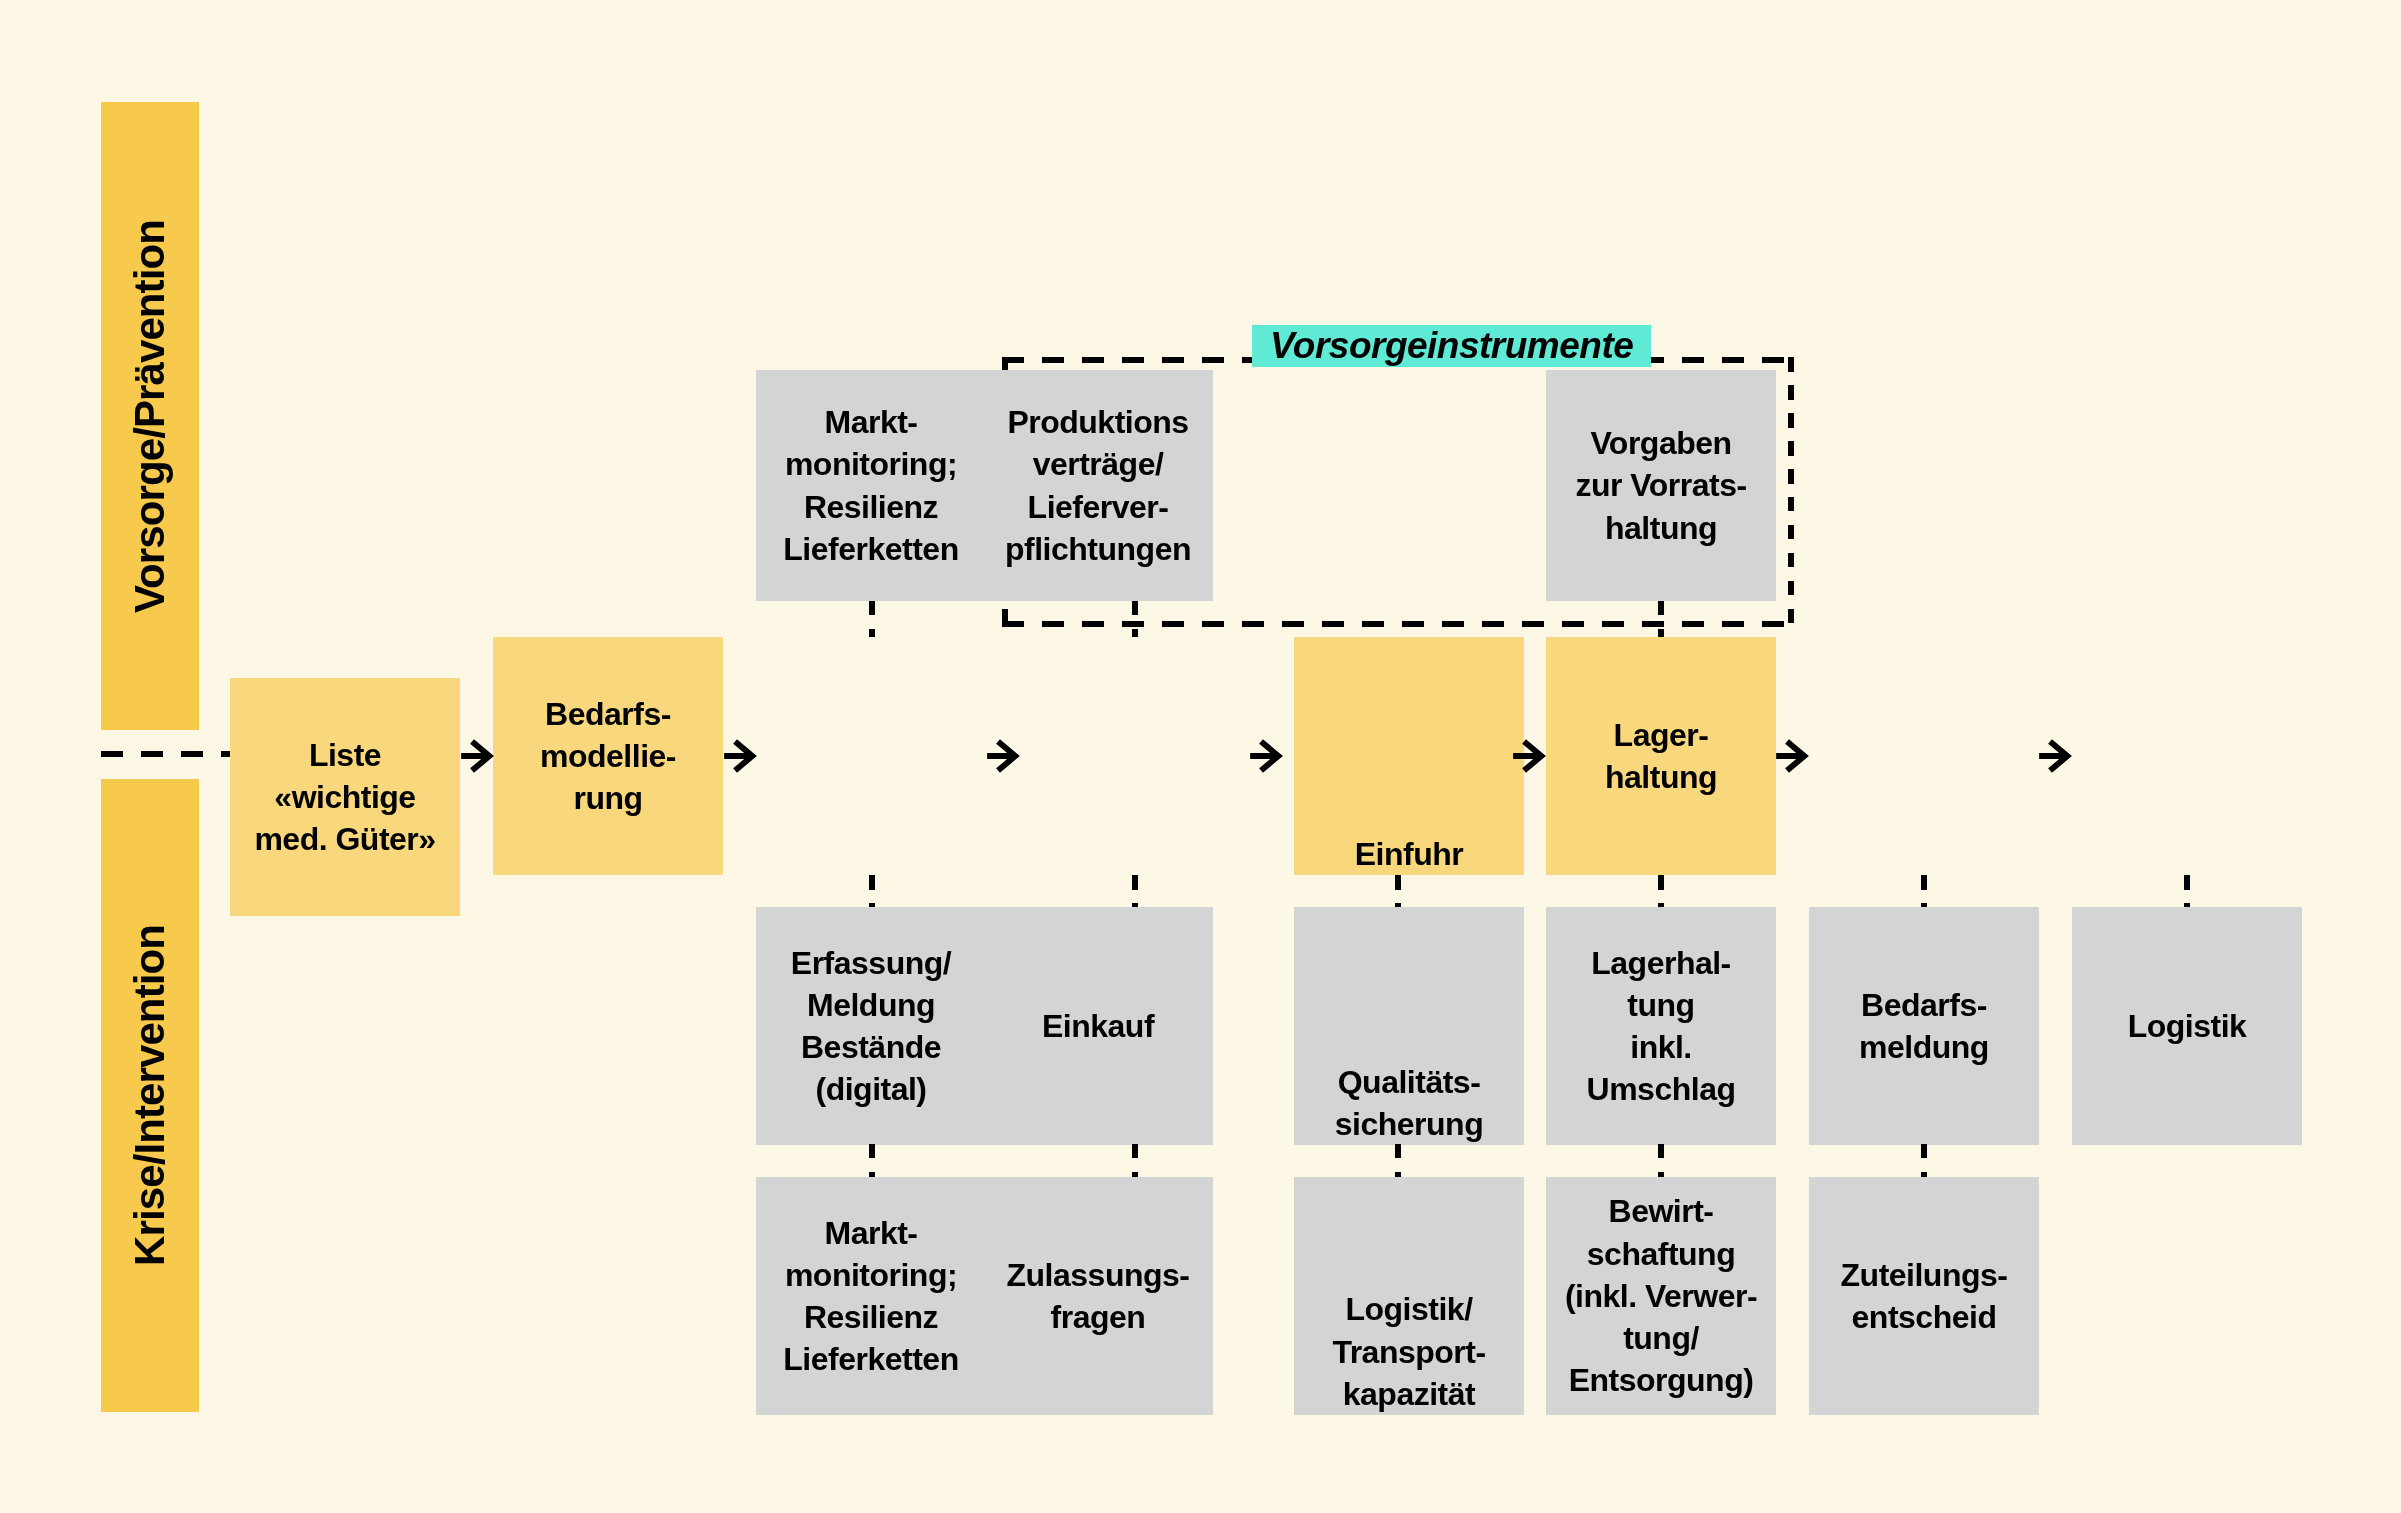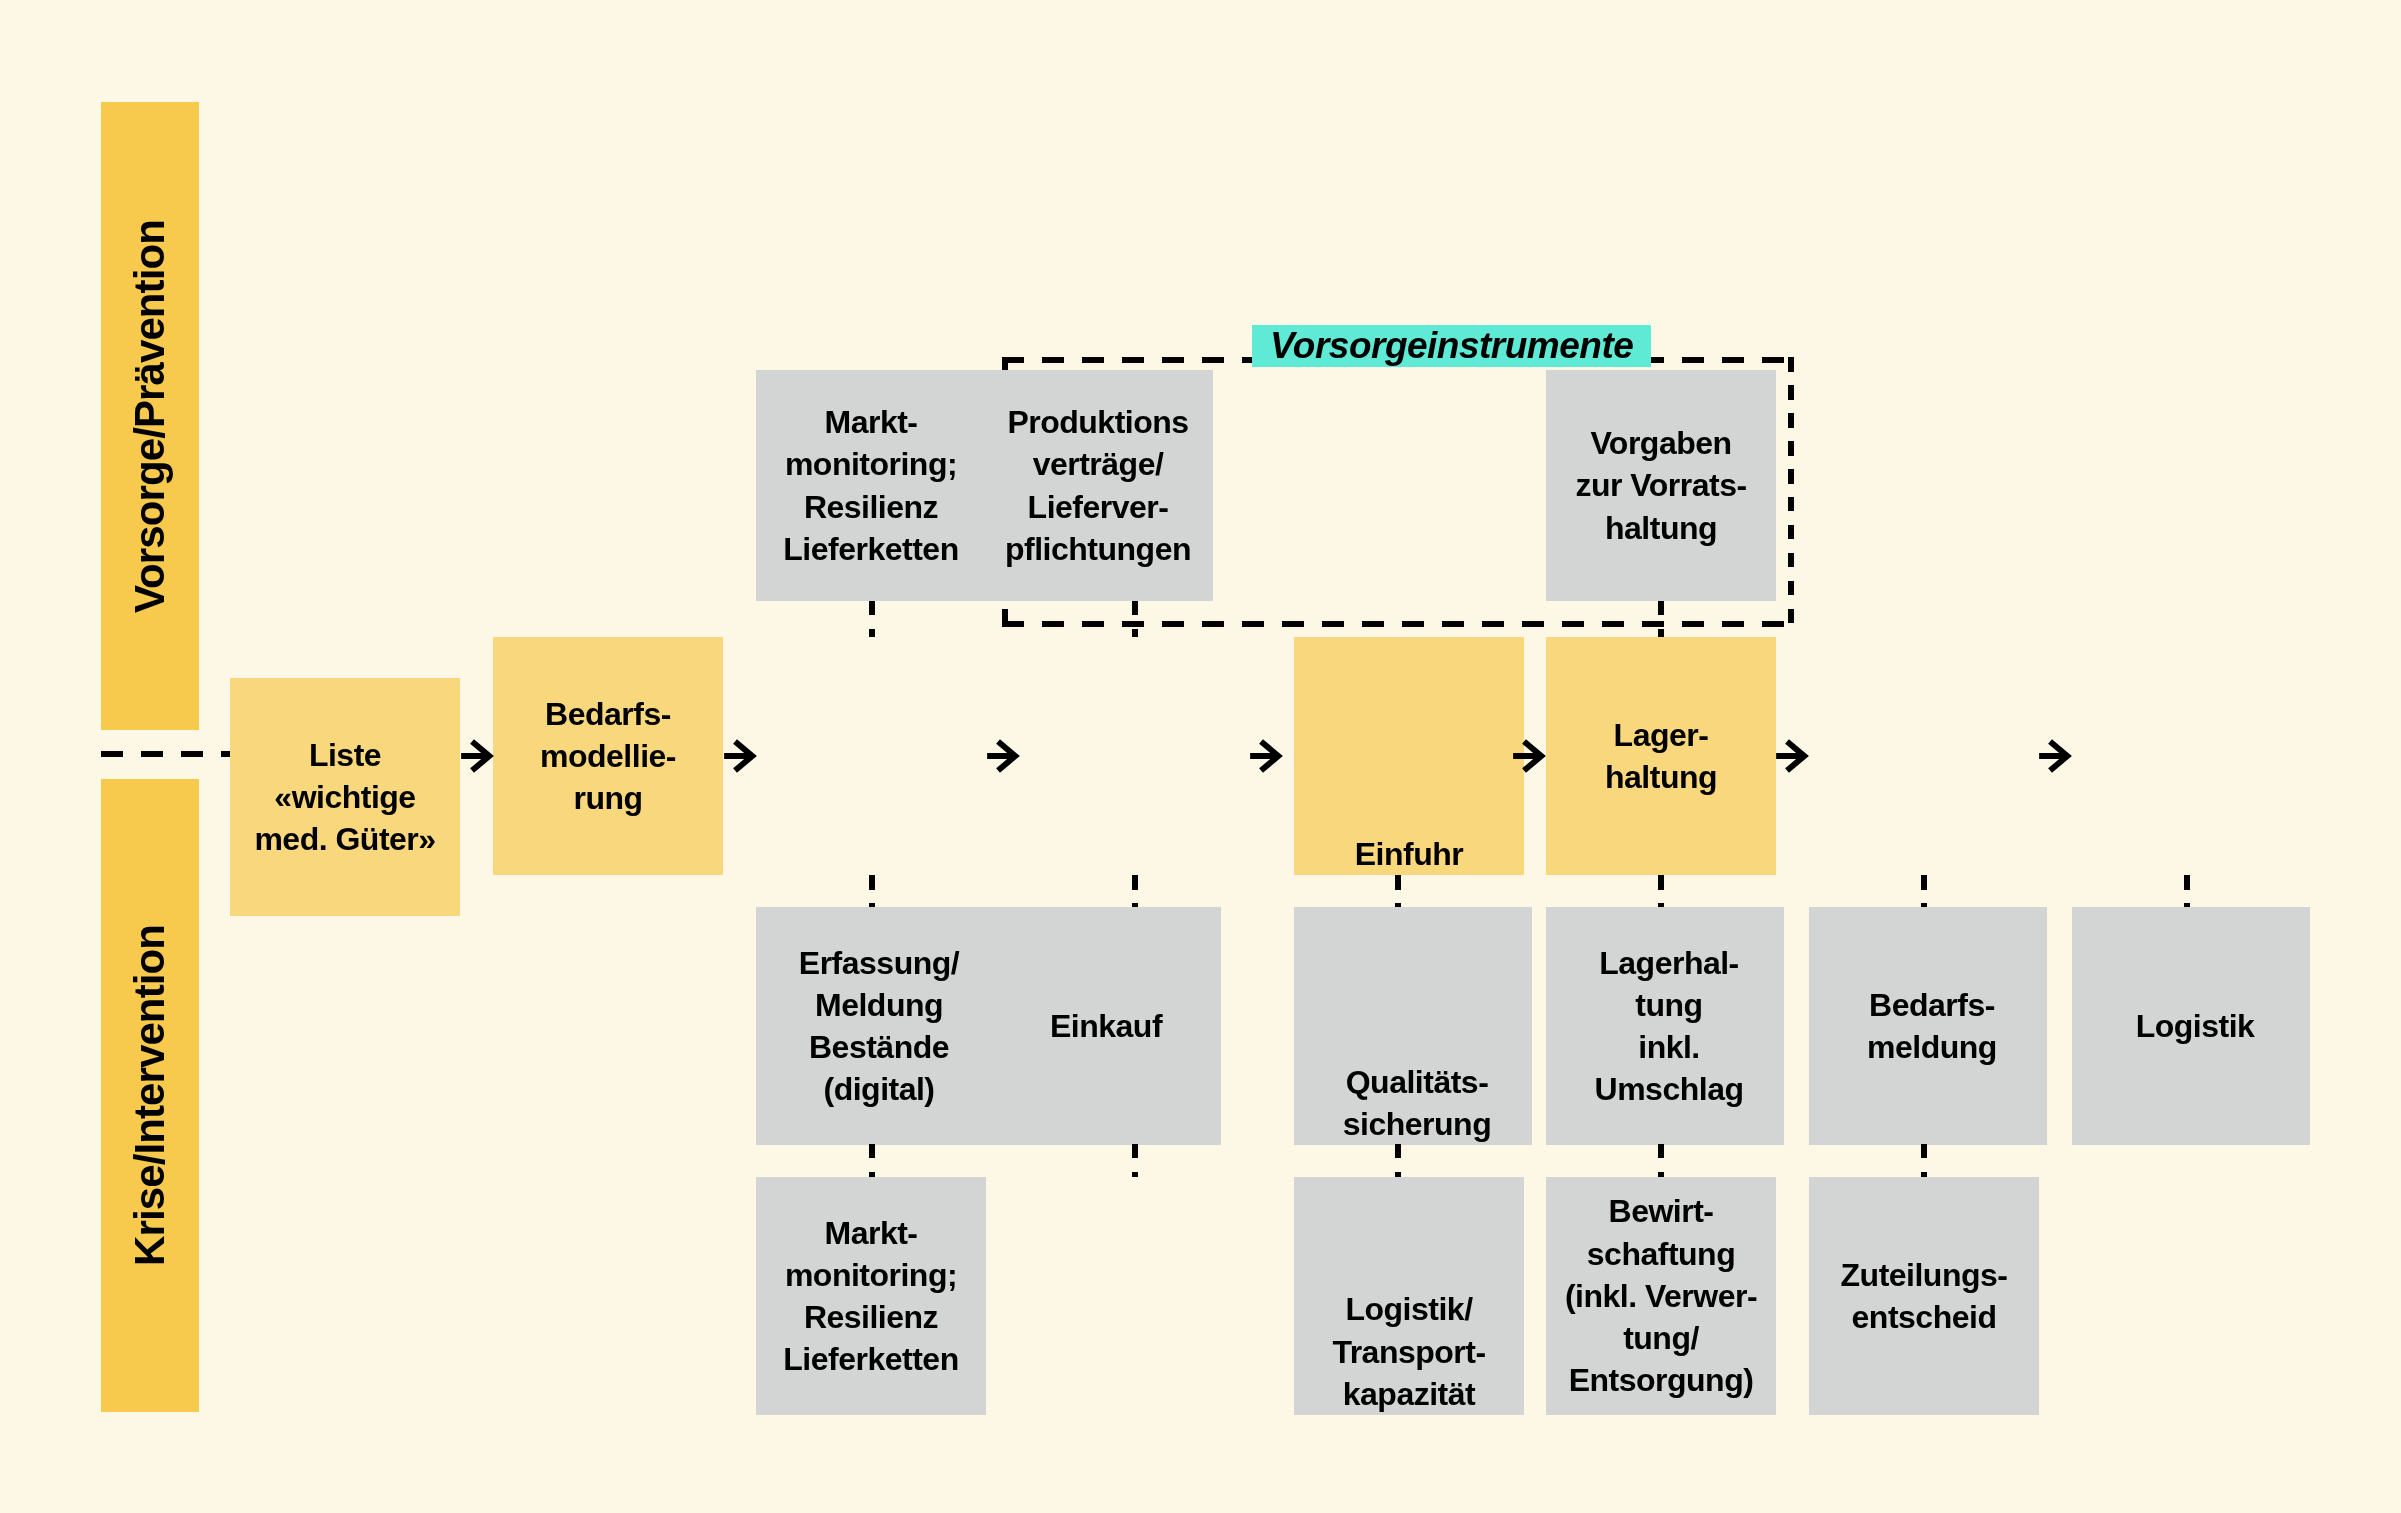--- a/index.html
+++ b/index.html
@@ -39,21 +39,21 @@
   .box .box-label{
     white-space:pre-line;
     font-size:32px;font-weight:bold;line-height:1.32;
     letter-spacing:-0.5px;
   }
   .yellow{background:#F9D87D;}
   .gray{background:#D2D5D4;}
   
   .row-top{top:370px;height:231px;}
   .row-main{top:637px;height:238px;}
-  .row-c1{top:907px;height:238px;padding-left:8px;}
+  .row-c1{top:907px;height:238px;}
   .row-c2{top:1177px;height:238px;}
   
   .cx1{left:230px;margin-top:41px;} .cx2{left:493px;} .cx3{left:756px;} .cx4{left:983px;}
   .cx5{left:1294px;align-items:flex-end;} .cx6{left:1546px;} .cx7{left:1809px;} .cx8{left:2072px;}
   
   .dash-h{
     position:absolute;height:6.3px;
     background:repeating-linear-gradient(90deg,#000 0 22px,transparent 22px 40px);
   }
   .dash-v{
@@ -209,20 +209,24 @@
   <div class="dash-v conn-low ccx5"></div>
   <div class="dash-v conn-low ccx6"></div>
   <div class="dash-v conn-low ccx7"></div>
 
   <div class="box gray row-c2 cx3">
     <span class="box-label">Markt-
 monitoring;
 Resilienz
 Lieferketten</span>
   </div>
+  <div class="box gray row-c2 cx4">
+    <span class="box-label">Zulassungs-
+fragen</span>
+  </div>
   <div class="box gray row-c2 cx5">
     <span class="box-label">Logistik/
 Transport-
 kapazität</span>
   </div>
   <div class="box gray row-c2 cx6">
     <span class="box-label">Bewirt-
 schaftung
 (inkl. Verwer-
 tung/

